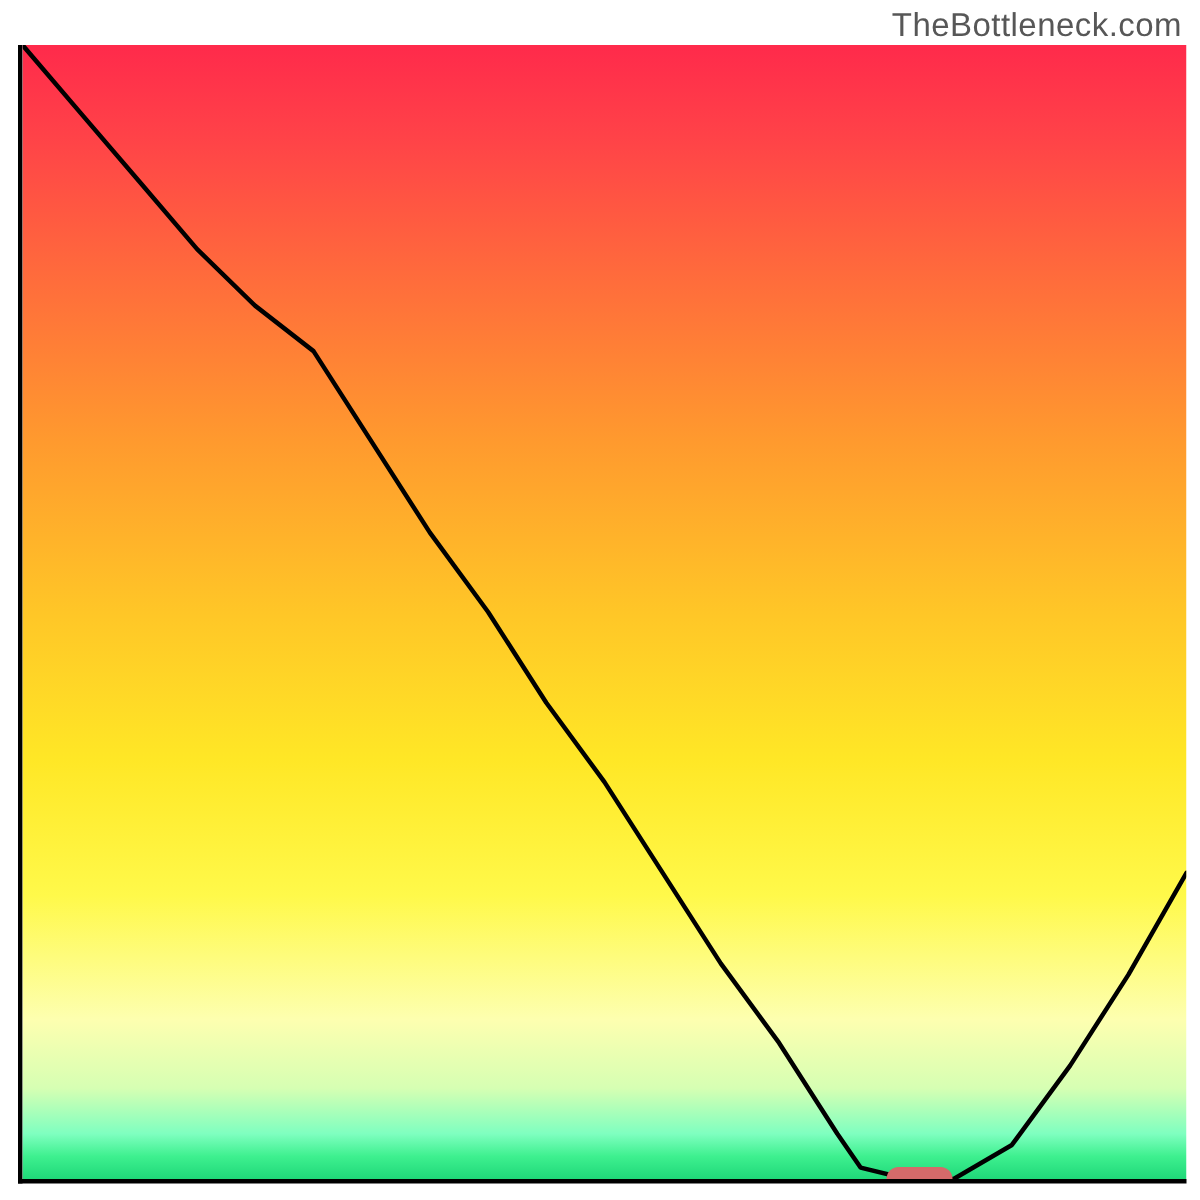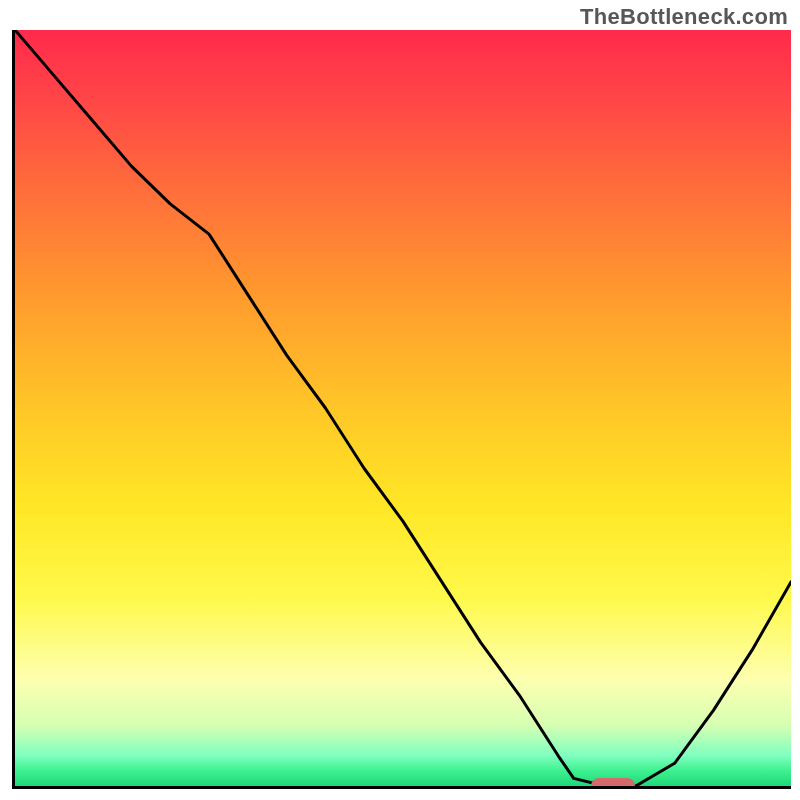--- a/index.html
+++ b/index.html
@@ -13,21 +13,21 @@
   .container {
     position: relative;
     width: 800px;
     height: 800px;
   }
   .watermark {
     position: absolute;
     top: 4px;
     right: 12px;
     font-size: 22px;
-    font-weight: 700;
+    font-weight: 400;
     color: #575757;
     letter-spacing: 0.3px;
   }
   .plot-area {
     position: absolute;
     left: 12px;
     top: 30px;
     width: 776px;
     height: 756px;
     border-left: 3px solid #000;

